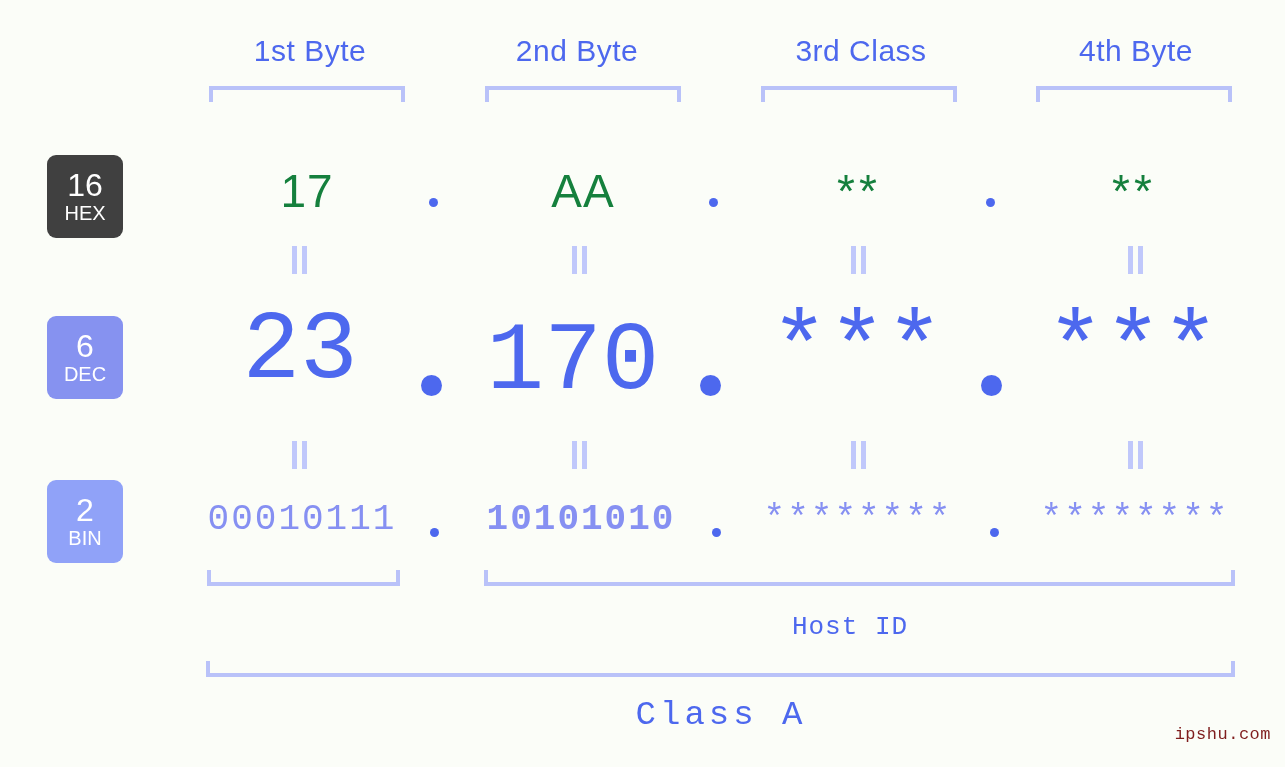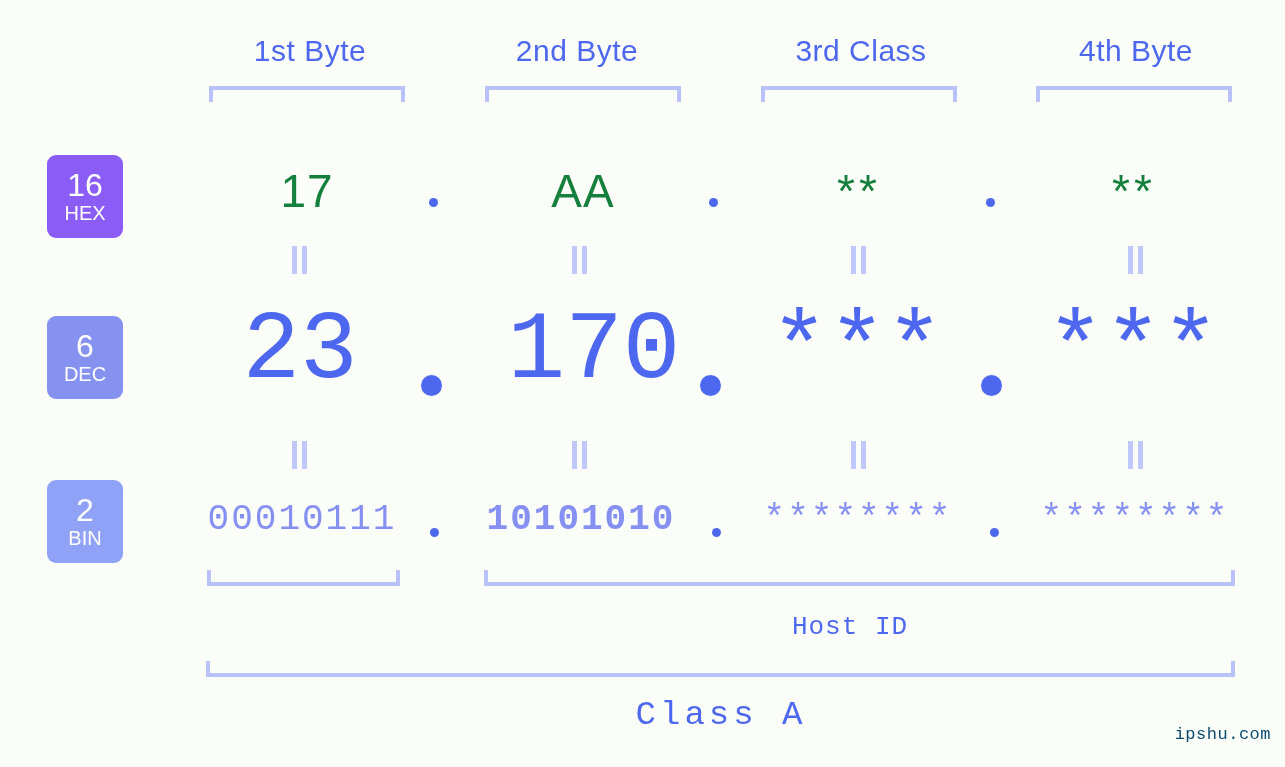--- a/index.html
+++ b/index.html
@@ -75,21 +75,21 @@
     font-size: 32px;
     line-height: 33px;
     font-weight: 400;
   }
   .badge .sub {
     font-size: 20px;
     line-height: 22px;
     font-weight: 400;
   }
 
-  .badge-hex { top: 155px; height: 83px; background: #8b5cf6; }
+  .badge-hex { top: 155px; height: 83px; background: #404040; }
   .badge-dec { top: 316px; height: 83px; background: #8692f0; }
   .badge-bin { top: 480px; height: 83px; background: #90a2f8; }
 
   
   .val {
     position: absolute;
     text-align: center;
     white-space: nowrap;
   }
 
@@ -173,21 +173,21 @@
   }
 
   
   .watermark {
     position: absolute;
     right: 14px;
     bottom: 22px;
     font-family: "Liberation Mono", monospace;
     font-size: 17px;
     line-height: 20px;
-    color: #0c4a6e;
+    color: #7f1d1d;
     letter-spacing: 0.5px;
   }
 </style>
 </head>
 <body>
 
 <div id="canvas">
 
   <div class="byte-label" style="left:195px; width:230px;">1st Byte</div>
   <div class="byte-label" style="left:462px; width:230px;">2nd Byte</div>
@@ -235,21 +235,21 @@
       <i></i>
       <i></i>
     </div>
   <div class="eq" style="left:1128px; top:246px;">
       <i></i>
       <i></i>
     </div>
 
   <div class="row-dec">
     <div class="val" style="left:185px; width:230px;">23</div>
-    <div class="val" style="left:479px; width:230px;">170</div>
+    <div class="val" style="left:458px; width:230px;margin-top:11px;">170</div>
     <div class="val stars" style="left:742px; width:230px;">***</div>
     <div class="val stars" style="left:1018px; width:230px;">***</div>
 
     <div class="dot dot-dec" style="left:421px;"></div>
     <div class="dot dot-dec" style="left:700px;"></div>
     <div class="dot dot-dec" style="left:981px;"></div>
   </div>
 
   <div class="eq" style="left:292px; top:441px;">
       <i></i>

